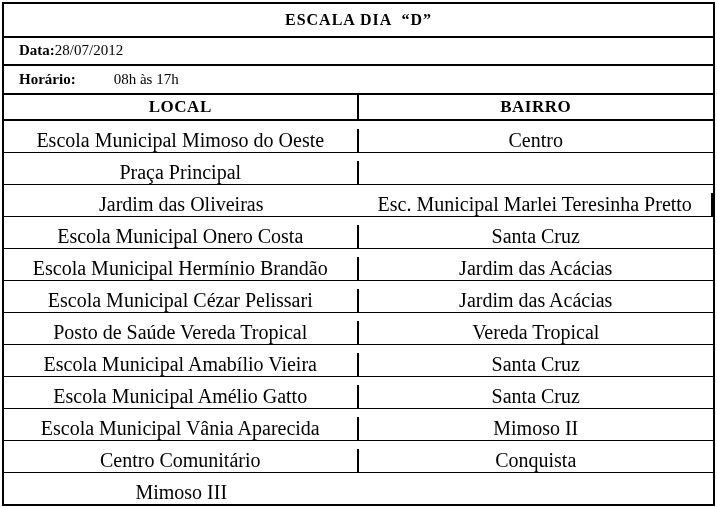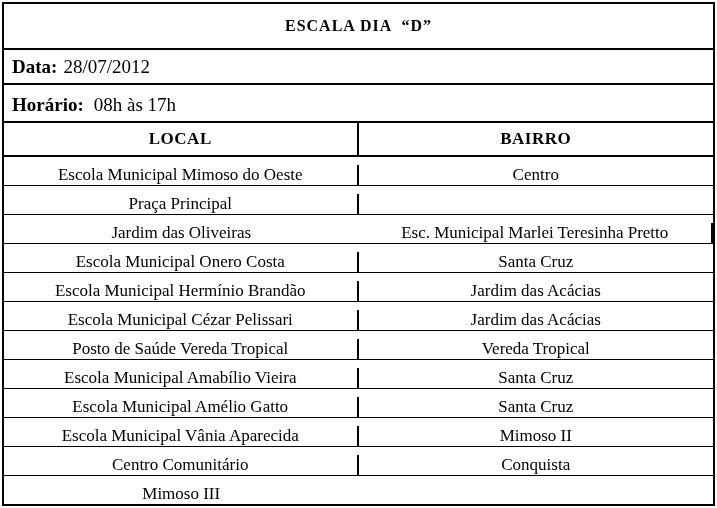--- a/index.html
+++ b/index.html
@@ -28,28 +28,28 @@
   }
   .title-row .title-text {
     font-weight: bold;
     font-size: 16px;
     letter-spacing: 1px;
     white-space: pre;
   }
   .info-row {
     display: flex;
     align-items: flex-end;
-    padding: 0 0 5px 8px;
-    font-size: 19px;
+    padding: 0 0 5px 15px;
+    font-size: 15px;
     border-bottom: 2px solid #000000;
   }
   .info-row.date-row   { height: 46px; }
-  .info-row.time-row   { height: 50px; }
+  .info-row.time-row   { height: 50px; gap: 28px; }
   .info-label { font-weight: bold; }
-  .info-value { margin-left: 6px; }
+  .info-value { }
   .time-row .info-value { margin-left: 10px; }
   .header-row {
     height: 47px;
     border-bottom: 2px solid #000000;
     display: flex;
   }
   .header-cell {
     width: 50%;
     display: flex;
     align-items: center;
@@ -68,21 +68,21 @@
     flex: 1;
     display: flex;
     border-bottom: 1px solid #000000;
   }
   .data-row:last-child { border-bottom: none; }
   .cell {
     width: 50%;
     display: flex;
     align-items: center;
     justify-content: center;
-    font-size: 17px;
+    font-size: 20px;
     white-space: nowrap;
     overflow: hidden;
     margin-top: 8px;
   }
   .cell.local { border-right: 2px solid #000000; }
 </style>
 </head>
 <body>
 
 <div class="sheet">

